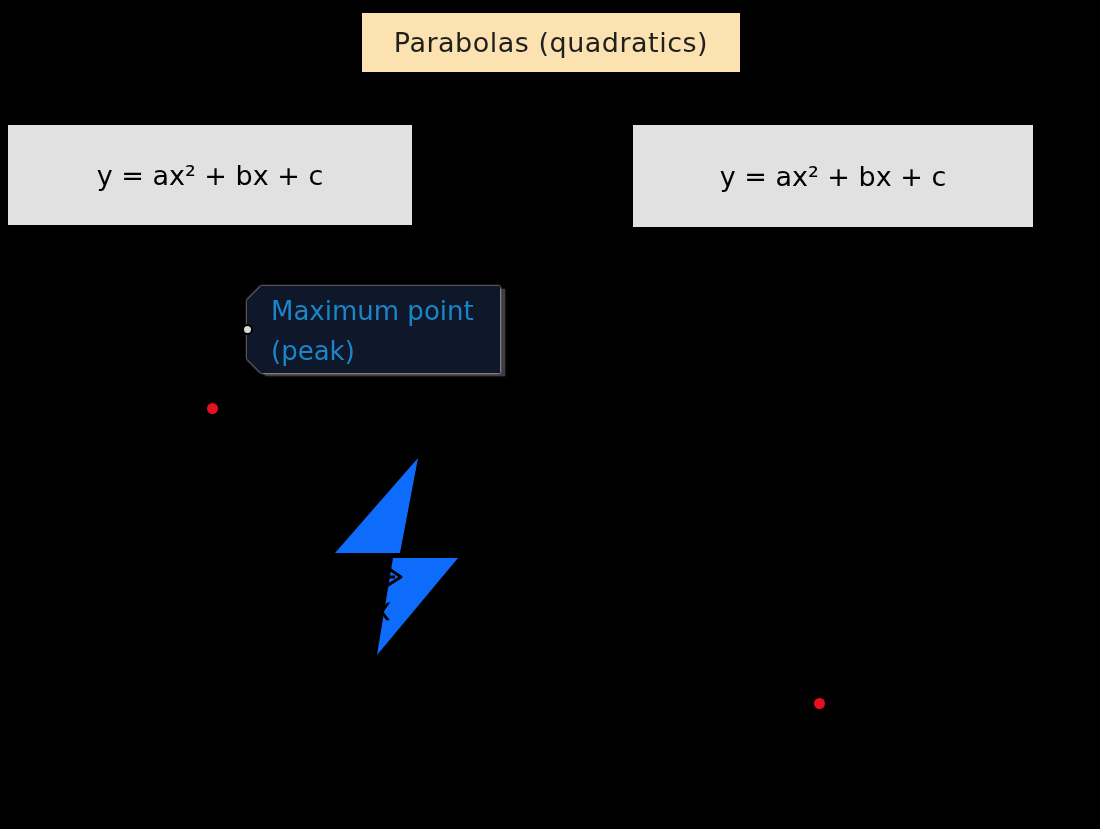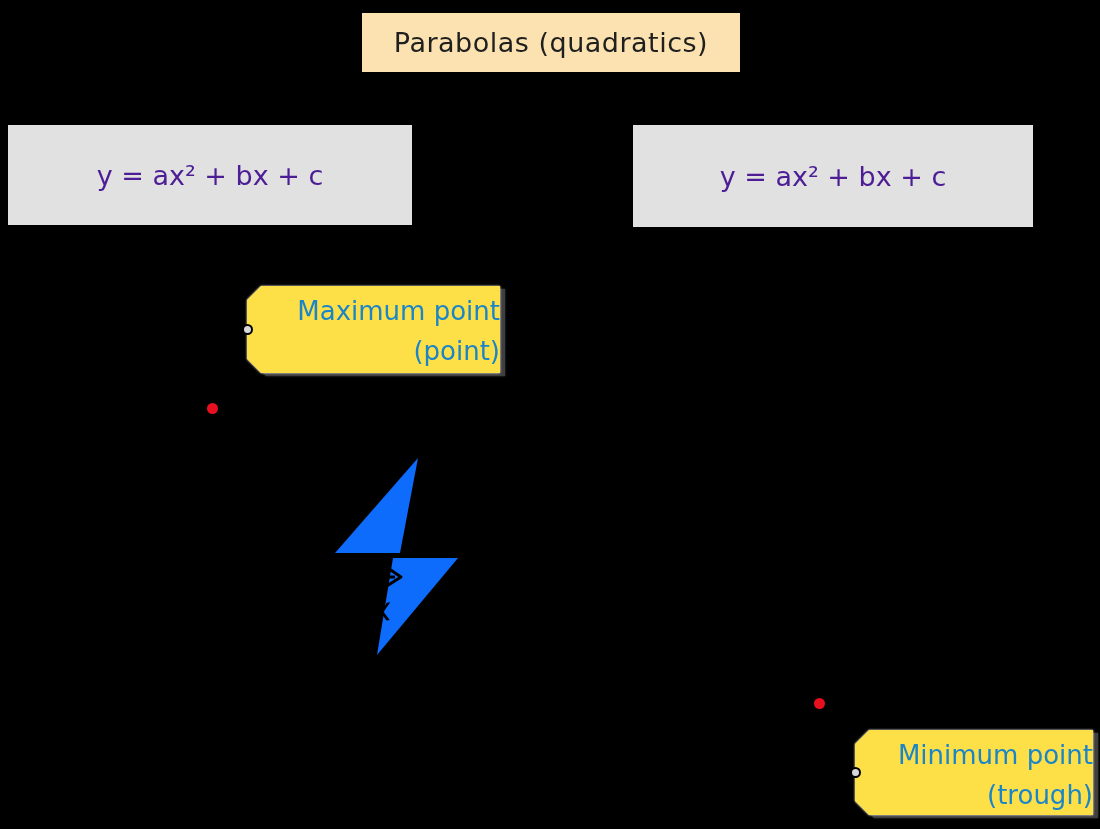--- a/index.html
+++ b/index.html
@@ -25,45 +25,44 @@
     align-items: center;
     justify-content: center;
     color: #1F1F1F;
     font-size: 27px;
     letter-spacing: 0.5px;
   }
   
   .formula-box {
     position: absolute;
     background: #E1E1E1;
-    color: #4c1d95;
+    color: #000000;
     display: flex;
     flex-direction: column;
     align-items: center;
     justify-content: center;
     text-align: center;
     font-size: 27px;
     line-height: 45px;
     gap: 20px;
   }
   .formula-box.left  { left: 8px;   top: 125px; width: 404px; height: 100px; }
   .formula-box.right { left: 633px; top: 125px; width: 400px; height: 102px; }
   
   .tag { position: absolute; }
   .tag-body {
     position: relative;
     width: 100%; height: 100%;
-    background: #fde047;
+    background: #0f172a;
     color: #1B85C8;
     font-size: 26px;
     line-height: 40px;
-    padding: 5px 0 0 24px;
+    padding: 5px 12px 0 24px;
     box-sizing: border-box;
     clip-path: polygon(14px 0, 100% 0, 100% 100%, 14px 100%, 0 calc(100% - 14px), 0 14px);
-    text-align: right;
   }
   .tag-wrap {
     position: absolute;
     inset: 0;
     filter: drop-shadow(0 0 1px #ffffff) drop-shadow(5px 3px 0 rgba(125,125,125,0.5));
   }
   .tag.max { left: 247px; top: 286px; width: 253px; height: 87px; }
   .tag.min { left: 855px; top: 730px; width: 238px; height: 85px; }
   .tag-ring {
     position: absolute;
@@ -101,43 +100,34 @@
   </div>
 
   <div class="formula-box right">
     <div>y = ax² + bx + c</div>
   </div>
 
   <div class="tag max">
     <div class="tag-wrap">
       <div class="tag-body">
         <div>Maximum point</div>
-        <div>(point)</div>
+        <div>(peak)</div>
       </div>
     </div>
     <span class="tag-ring"></span>
   </div>
 
   <span class="dot max"></span>
 
   <svg class="bolt-svg" width="150" height="215" viewBox="0 0 150 215">
     <polygon points="98,8 15,103 80,103" fill="#0D6CFB"></polygon>
     <polygon points="73,108 138,108 57,205" fill="#0D6CFB"></polygon>
     <g>
       <path d="M40 127 H75" stroke="#000000" stroke-width="3" fill="none"></path>
       <path d="M62 114 L81 127 L62 139" stroke="#000000" stroke-width="3" fill="none" stroke-linejoin="round"></path>
     </g>
     <text x="52" y="171" font-size="32" font-style="italic" fill="#000000" transform="rotate(-8 62 160)">x</text>
   </svg>
 
   <span class="dot min"></span>
 
-  <div class="tag min">
-    <div class="tag-wrap">
-      <div class="tag-body">
-        <div>Minimum point</div>
-        <div>(trough)</div>
-      </div>
-    </div>
-    <span class="tag-ring"></span>
-  </div>
 
 </div>
 
 </body></html>

